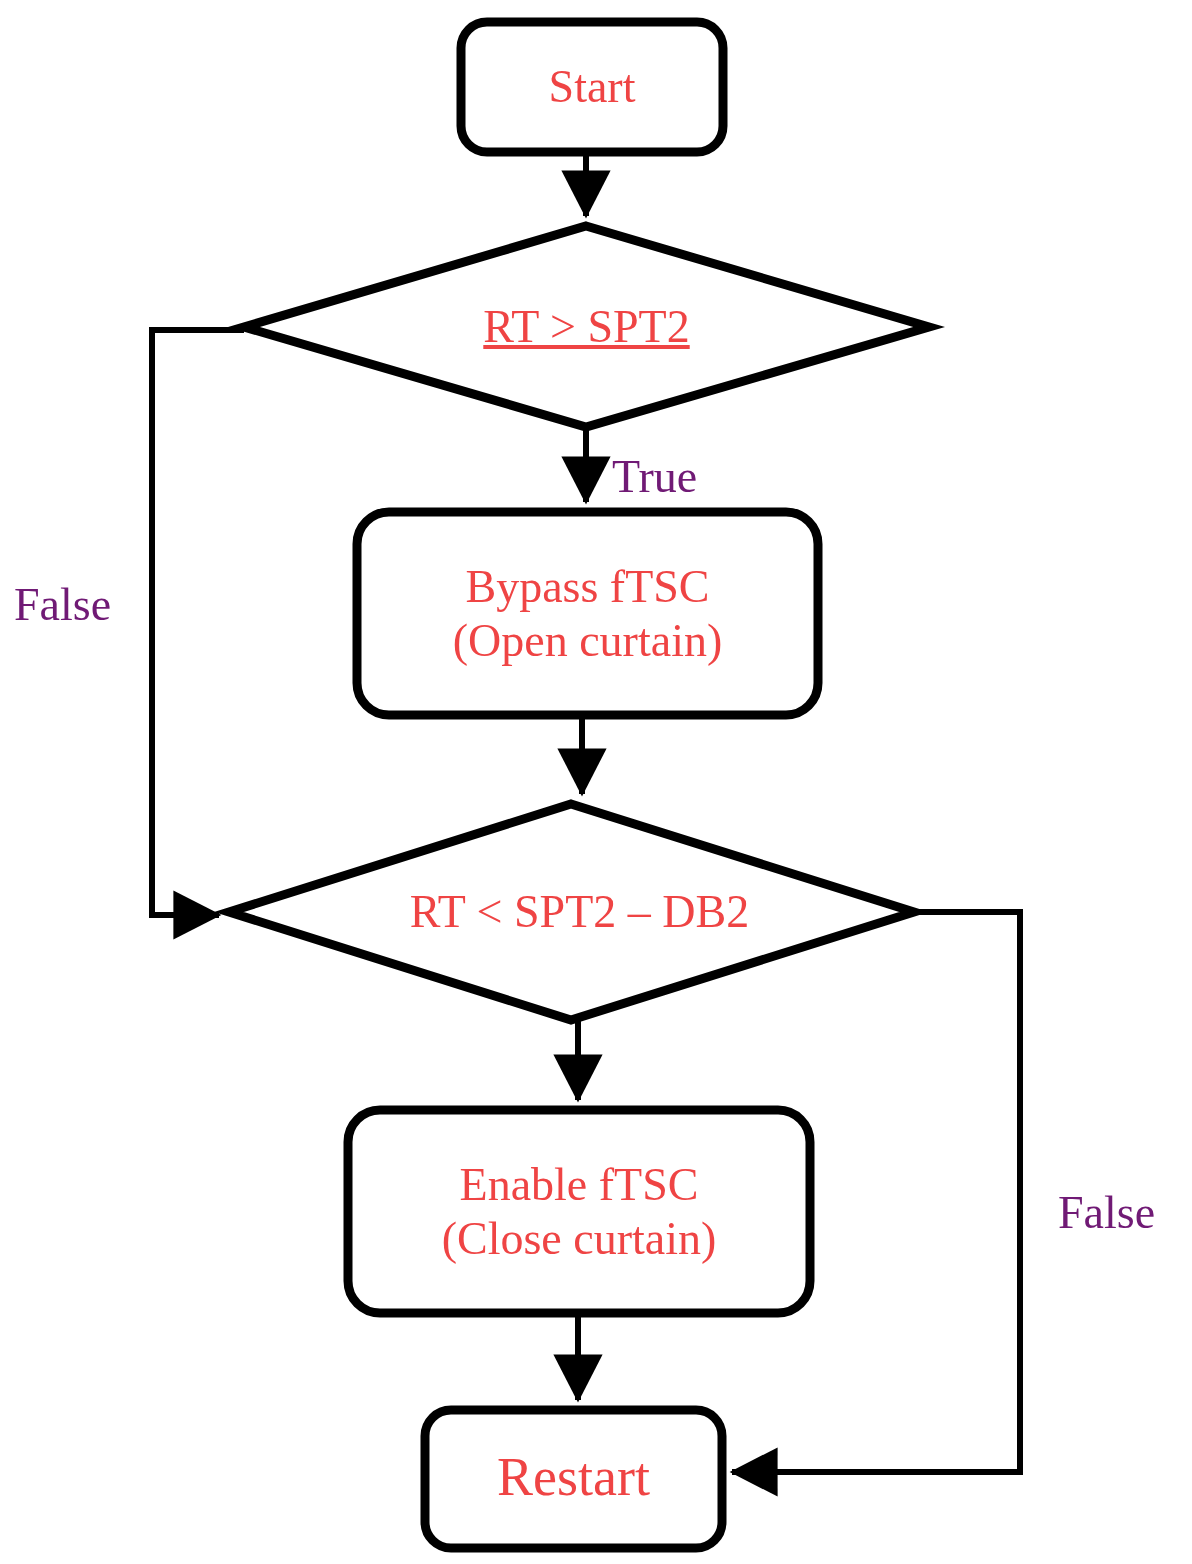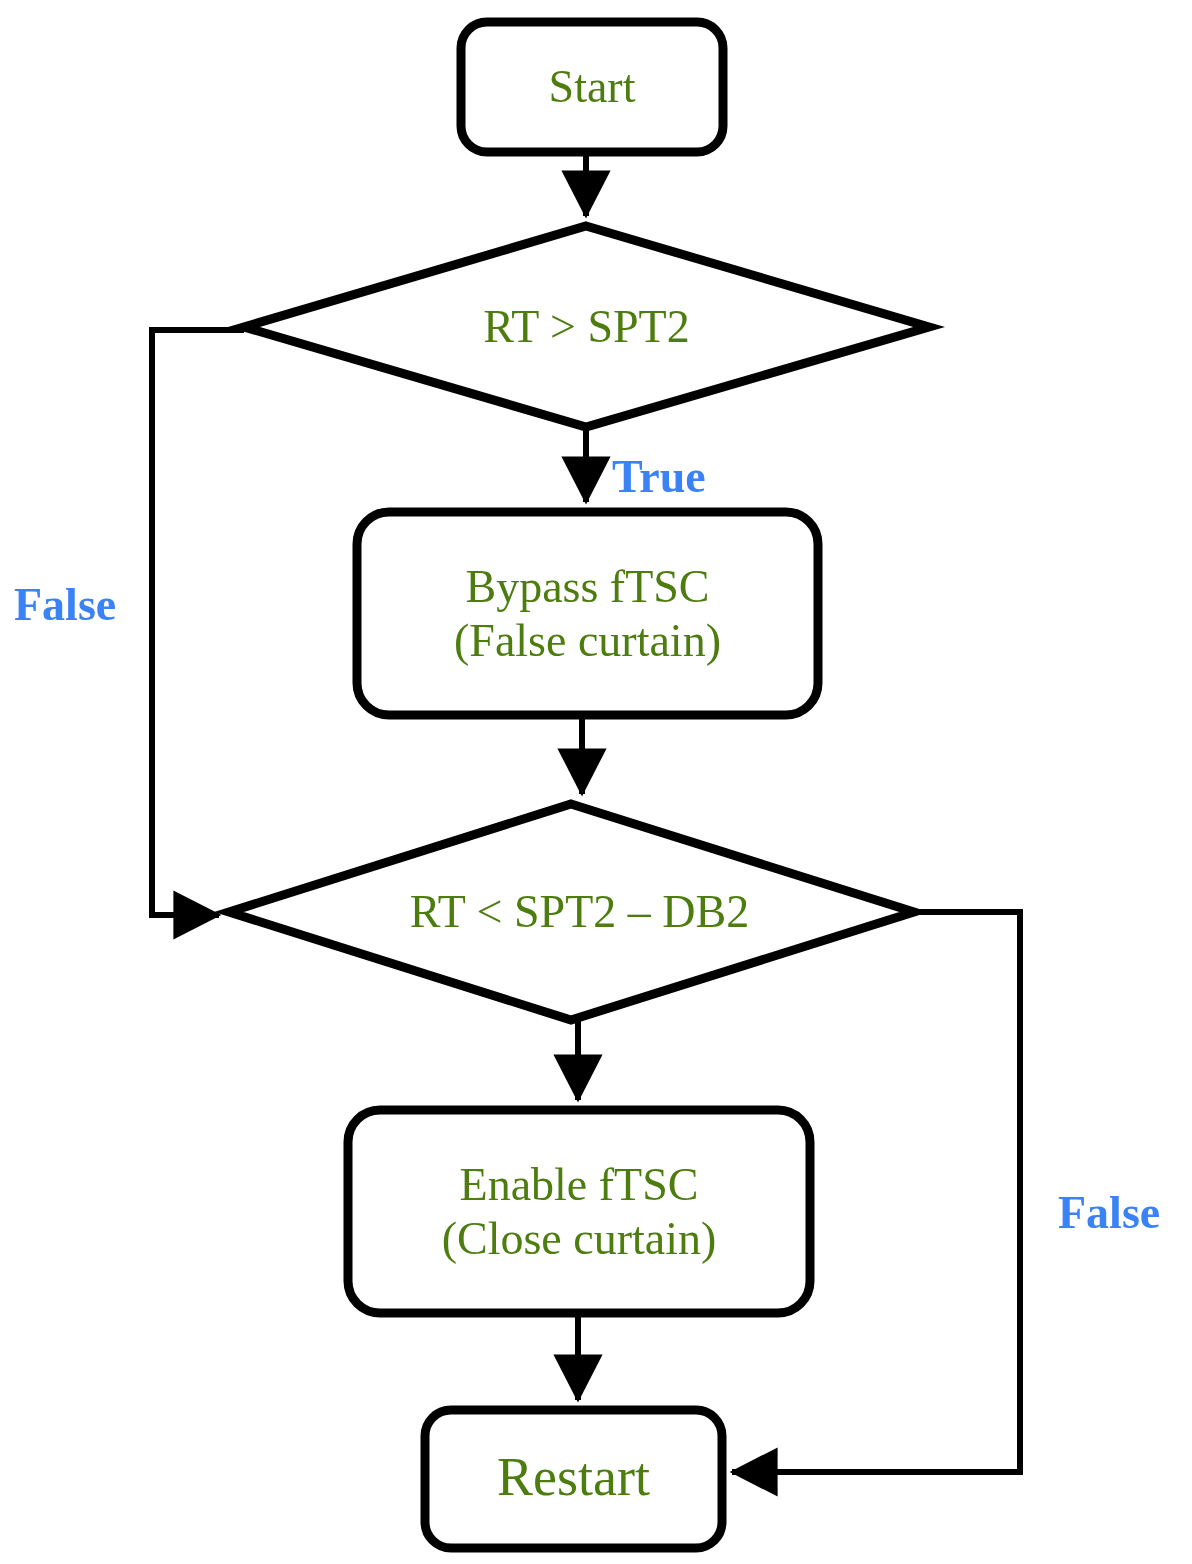--- a/index.html
+++ b/index.html
@@ -25,35 +25,34 @@
     width: 1192px;
     height: 1564px;
   }
   .node-text {
     position: absolute;
     display: flex;
     flex-direction: column;
     align-items: center;
     justify-content: center;
     text-align: center;
-    color: #4d7c0f;
+    color: #ef4444;
     line-height: 1.16;
     pointer-events: none;
     white-space: nowrap;
   }
   .edge-label {
     position: absolute;
-    color: #3b82f6;
+    color: #701a75;
     white-space: nowrap;
-    font-weight: bold;
   }
 
   
   #start-text      { left: 461px; top: 22px;   width: 262px; height: 130px; font-size: 46px; }
-  #dec1-text       { left: 243px; top: 225px;  width: 687px; height: 203px; font-size: 46px; }
+  #dec1-text       { left: 243px; top: 225px;  width: 687px; height: 203px; font-size: 46px; text-decoration: underline; }
   #proc1-text      { left: 357px; top: 512px;  width: 461px; height: 203px; font-size: 46px; text-align: right; }
   #dec2-text       { left: 236px; top: 802px;  width: 687px; height: 220px; font-size: 46px; }
   #proc2-text      { left: 348px; top: 1110px; width: 462px; height: 203px; font-size: 46px; }
   #restart-text    { left: 425px; top: 1410px; width: 297px; height: 135px; font-size: 54px; }
 
   
   #label-true      { left: 612px; top: 450px;  font-size: 46px; }
   #label-false-left{ left: 14px;  top: 578px;  font-size: 46px; }
   #label-false-right{left: 1058px;top: 1186px; font-size: 46px; }
 </style>
@@ -95,21 +94,21 @@
 
     <line x1="578" y1="1313" x2="578" y2="1400" stroke="#000000" stroke-width="6" marker-end="url(#arrowhead)"></line>
   </svg>
 
   <div class="node-text" id="start-text">Start</div>
 
   <div class="node-text" id="dec1-text">RT &gt; SPT2</div>
 
   <div class="node-text" id="proc1-text">
     <span>Bypass fTSC</span>
-    <span>(False curtain)</span>
+    <span>(Open curtain)</span>
   </div>
 
   <div class="node-text" id="dec2-text">RT &lt; SPT2 – DB2</div>
 
   <div class="node-text" id="proc2-text">
     <span>Enable fTSC</span>
     <span>(Close curtain)</span>
   </div>
 
   <div class="node-text" id="restart-text">Restart</div>

